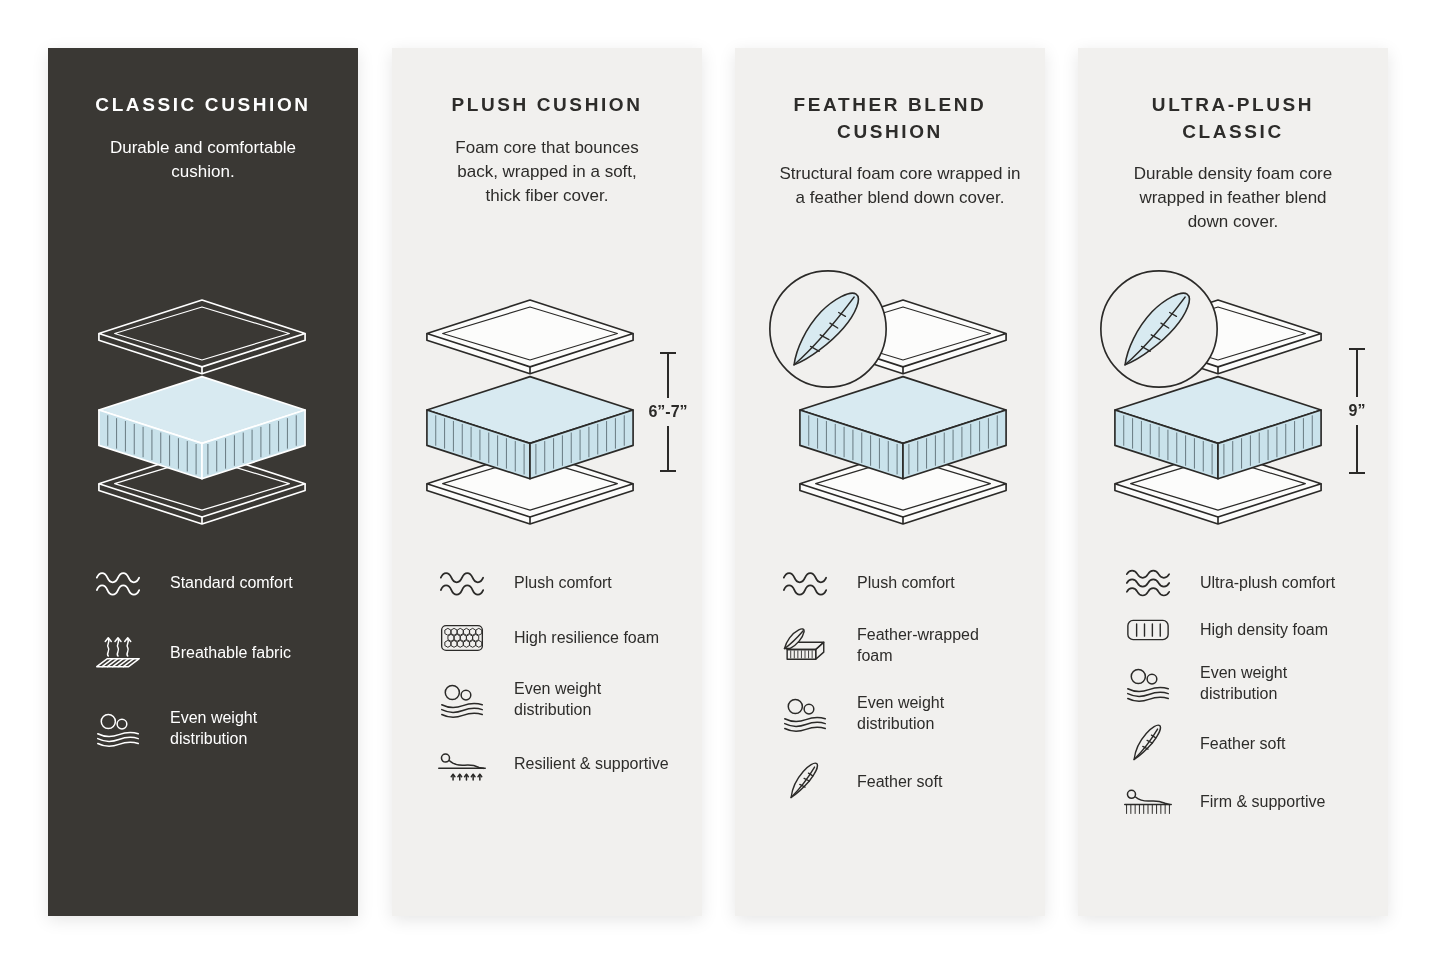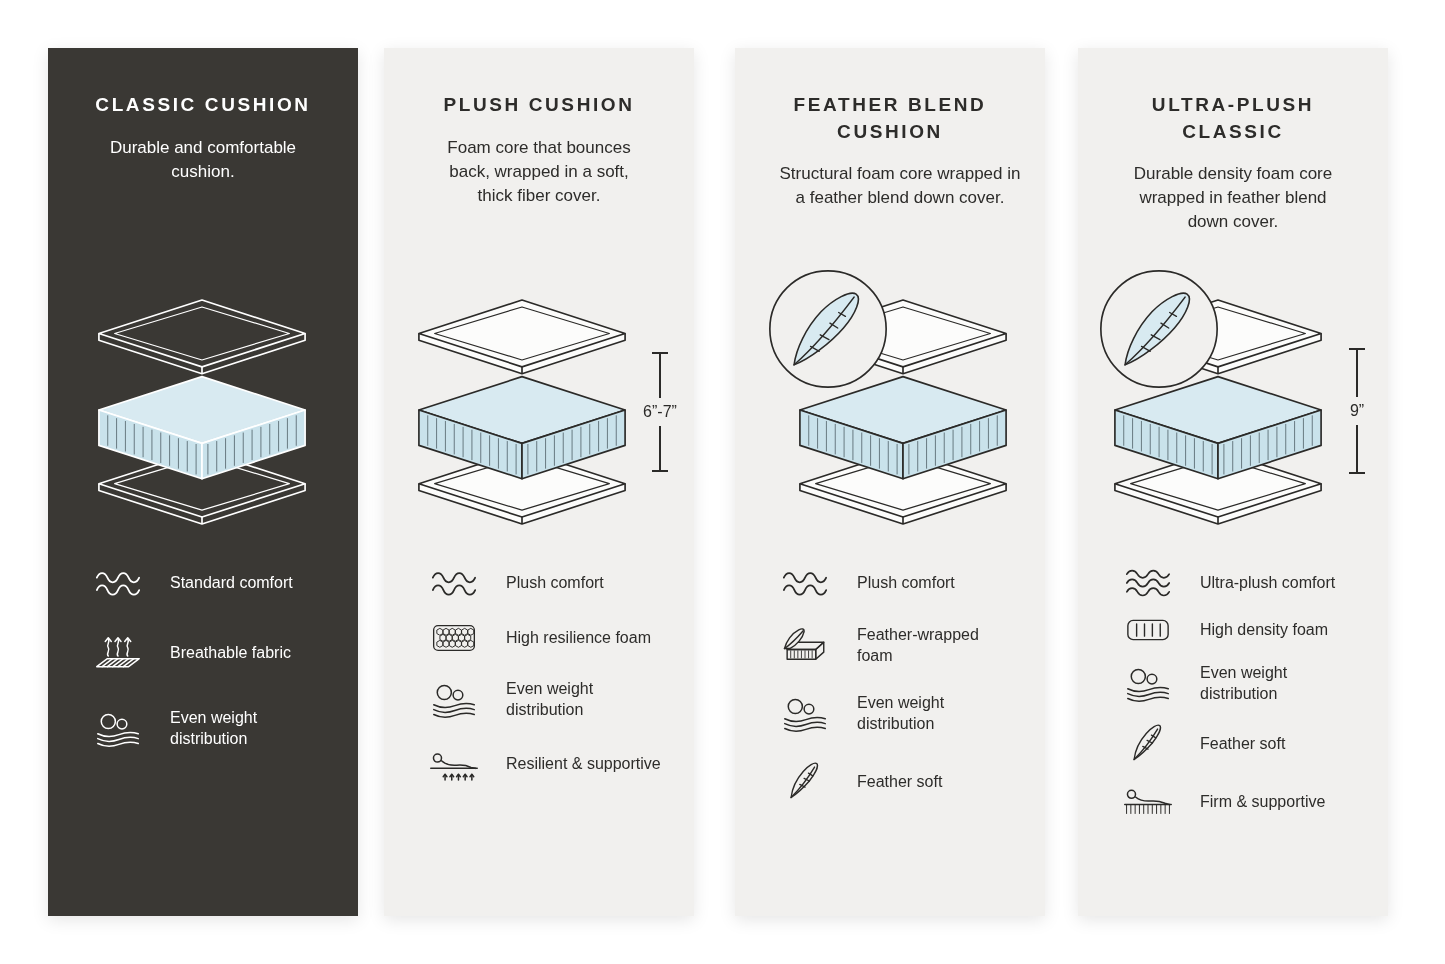--- a/index.html
+++ b/index.html
@@ -4,21 +4,21 @@
 <title>Cushion Comparison</title>
 <style>
   html,body{margin:0;padding:0;background:#ffffff;font-family:"Liberation Sans",sans-serif;}
   .board{position:relative;width:1445px;height:964px;background:#ffffff;overflow:hidden;}
 
   .panel{position:absolute;top:48px;width:310px;height:868px;background:var(--panel-bg);color:var(--text);
          box-shadow:0 4px 16px rgba(0,0,0,.10);}
   .panel-light{--panel-bg:#f1f0ee;--text:#2d2c2a;--line:#2b2a28;--slab:#fcfcfb;}
   .panel-dark{--panel-bg:#3a3834;--text:#ffffff;--line:#ffffff;--slab:#3a3834;}
   .panel-classic{left:48px;}
-  .panel-plush{left:384px;}
+  .panel-plush{left:392px;}
   .panel-feather{left:735px;}
   .panel-ultra{left:1078px;}
 
   .panel-header{padding:44px 24px 0;text-align:center;}
   .title{font-size:19px;font-weight:bold;letter-spacing:2.6px;line-height:1.4;margin:0 auto;}
   .panel-feather .title{max-width:240px;}
   .panel-ultra .title{max-width:220px;}
   .desc{margin:17px auto 0;font-size:17px;line-height:1.42;}
   .panel-classic .desc{max-width:190px;}
   .panel-plush .desc{max-width:218px;}
@@ -38,21 +38,21 @@
   .cushion .foam-side{fill:#c9e2eb;stroke:var(--line);stroke-width:1.7;stroke-linejoin:round;}
   .cushion .hatch{fill:none;stroke:#3e4e55;stroke-width:.9;opacity:.8;}
 
   .badge{position:absolute;top:-12px;}
   .panel-feather .badge{left:30px;}
   .panel-ultra .badge{left:18px;}
   .badge .ring{fill:var(--panel-bg);stroke:var(--line);stroke-width:1.7;}
   .badge .f-body{fill:#d8eaf1;stroke:var(--line);stroke-width:1.6;stroke-linejoin:round;}
   .badge .f-line{fill:none;stroke:var(--line);stroke-width:1.4;stroke-linecap:round;}
 
-  .measure{position:absolute;display:flex;flex-direction:column;align-items:center;color:#2b2a28;width:16px;}
+  .measure{position:absolute;display:flex;flex-direction:column;align-items:center;color:#2b2a28;width:16px;font-weight:bold;}
   .measure-plush{left:268px;top:74px;height:120px;}
   .measure-ultra{left:271px;top:70px;height:126px;}
   .m-cap{width:16px;height:2px;background:currentColor;flex:0 0 2px;}
   .m-seg{width:1.7px;flex:1;background:currentColor;}
   .m-label{font-size:16px;padding:5px 0;white-space:nowrap;}
 
   .features{position:absolute;top:520px;left:44px;right:18px;}
   .feature{display:flex;align-items:center;}
   .panel-classic .feature{margin-bottom:34px;}
   .panel-plush .feature{margin-bottom:24px;}

